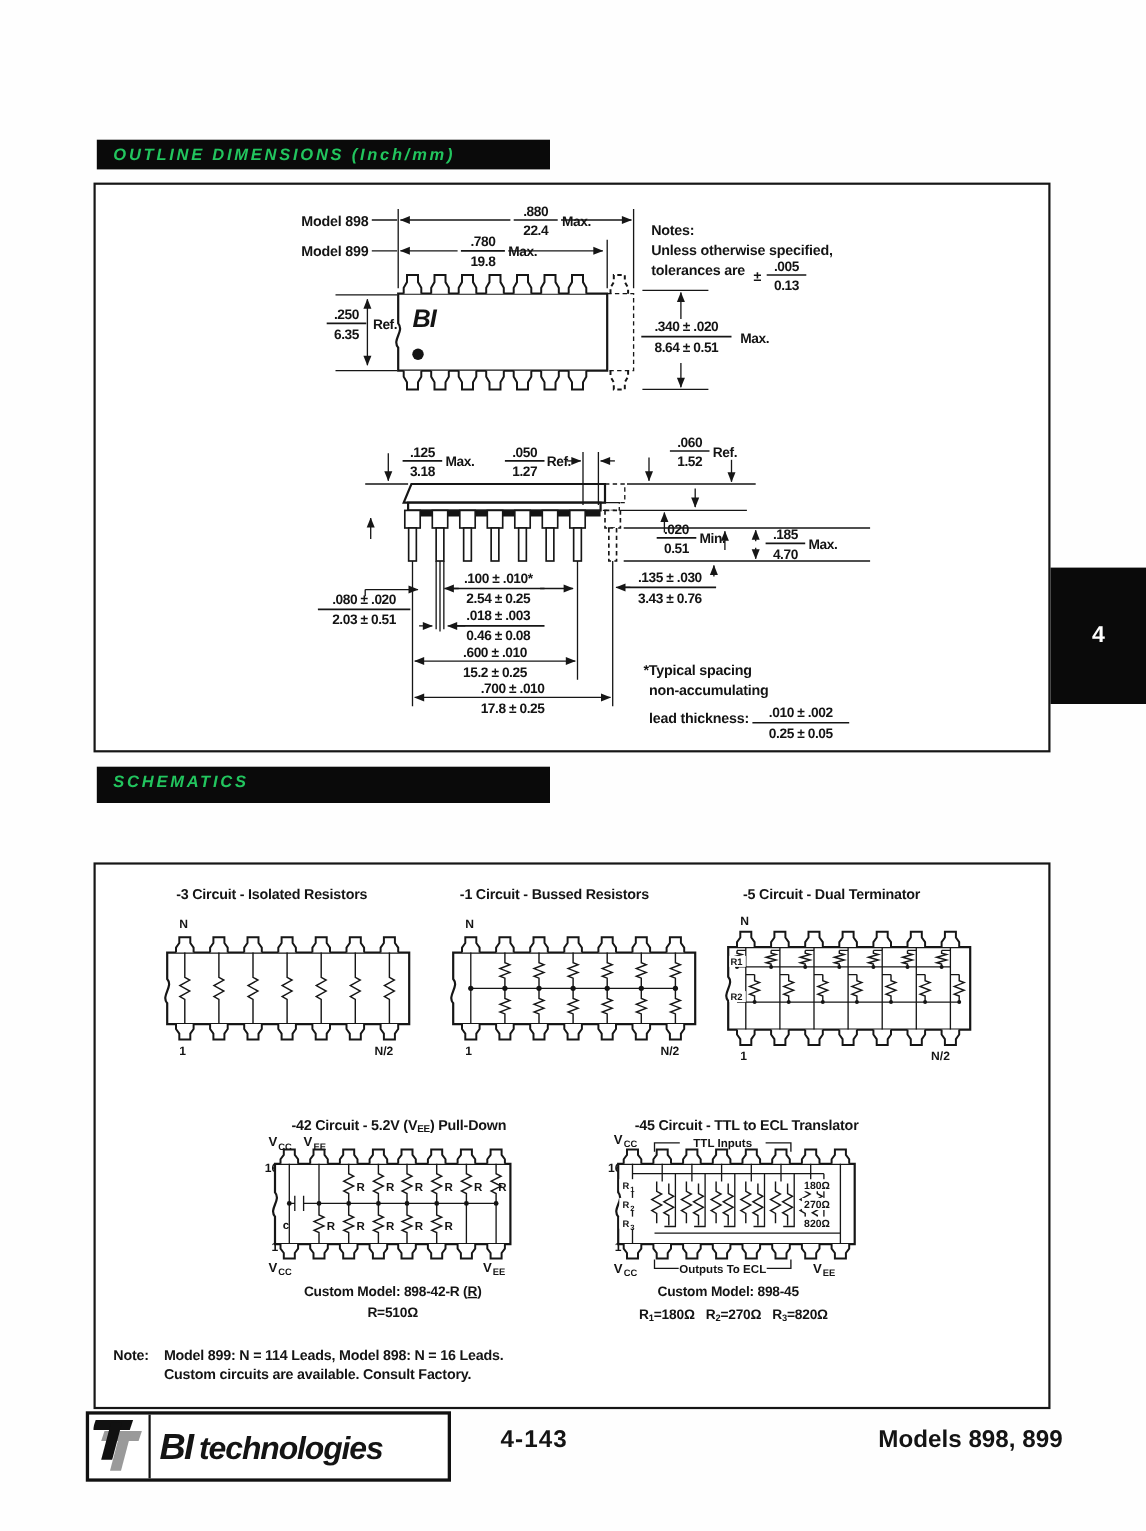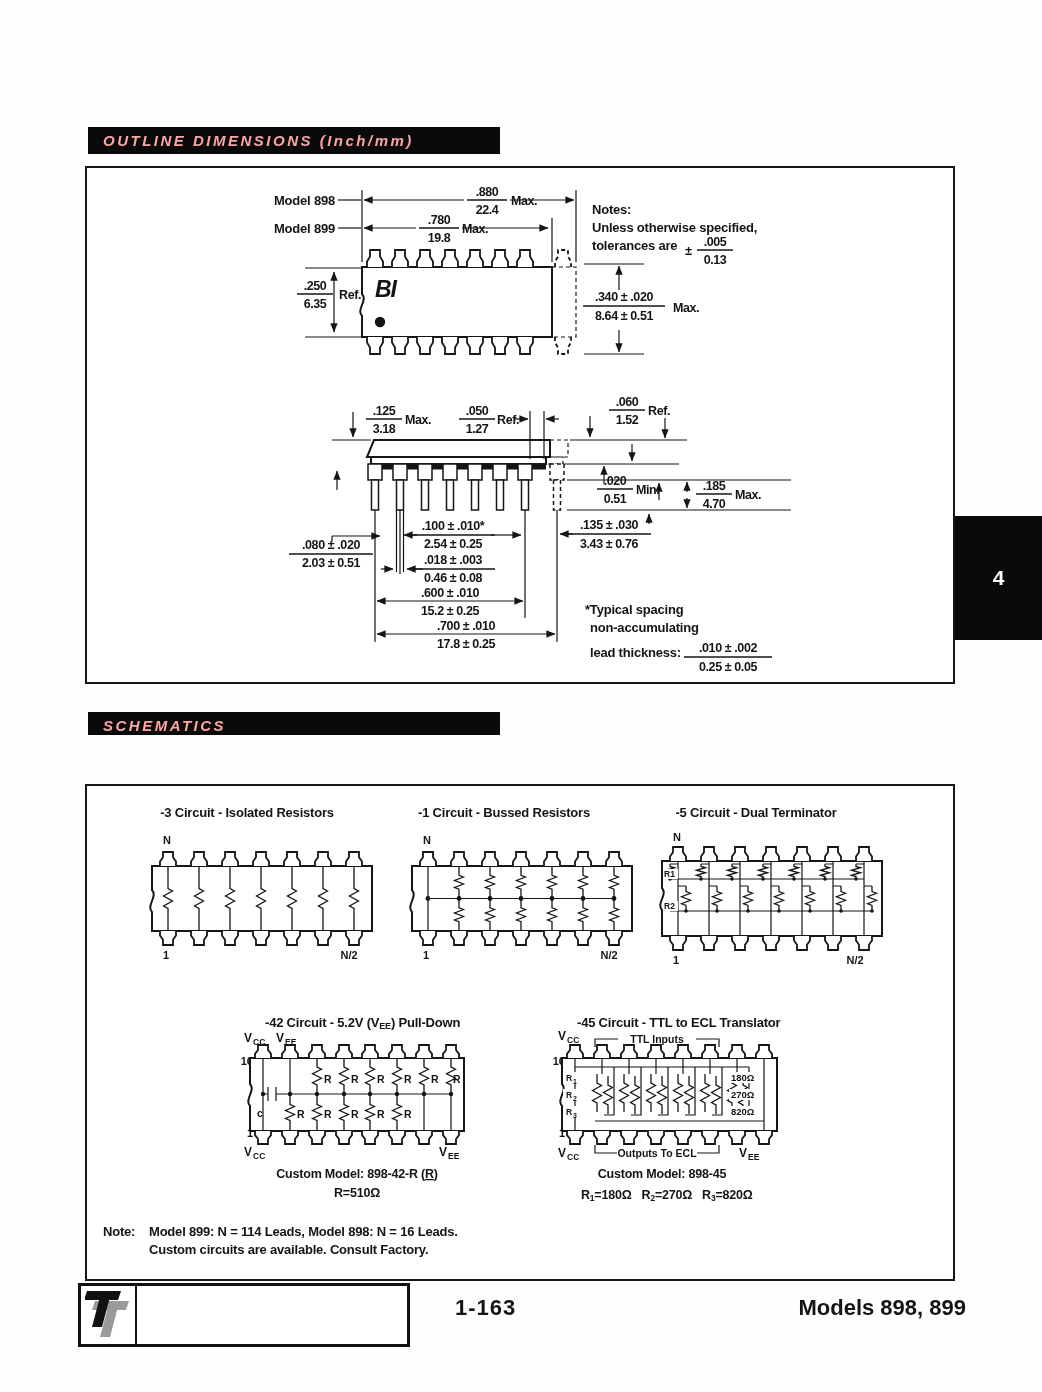--- a/index.html
+++ b/index.html
@@ -1,18 +1,18 @@
 <!DOCTYPE html>
 <html><head>
 <meta charset="utf-8">
 <style>
   html,body{margin:0;padding:0;background:#d8d8d4;}
   .page{position:relative;width:1042px;height:1392px;background:#fefefe;
         font-family:"Liberation Sans",sans-serif;color:#141414;overflow:hidden;}
-  .secbar{position:absolute;background:#0a0a0a;color:#fca5a5;font-weight:bold;font-style:italic;
+  .secbar{position:absolute;background:#0a0a0a;color:#22c55e;font-weight:bold;font-style:italic;
           font-size:15px;letter-spacing:2.5px;line-height:27px;padding-left:15px;box-sizing:border-box;}
   .figbox{position:absolute;border:2px solid #161616;background:#fff;}
   .tab4{position:absolute;left:955px;top:516px;width:87px;height:124px;background:#0a0a0a;
         color:#fff;display:flex;align-items:center;justify-content:center;
         font-weight:bold;font-size:21px;}
   svg text{font-family:"Liberation Sans",sans-serif;fill:#141414;}
   .t{font-size:13px;font-weight:bold;letter-spacing:-0.2px;}
   .dim{font-size:12.5px;font-weight:bold;letter-spacing:-0.4px;}
   .sm{font-size:11px;font-weight:bold;}
   .rs{font-size:10.5px;font-weight:bold;}
@@ -233,21 +233,21 @@
         <text class="dim mid" x="641" y="484">.010 ± .002</text>
         <text class="dim mid" x="641" y="503">0.25 ± 0.05</text>
       </g>
     </svg>
   </div>
 
   <div class="tab4">
     <span>4</span>
   </div>
 
-  <div class="secbar" style="left:88px;top:712px;width:412px;height:23px;">SCHEMATICS</div>
+  <div class="secbar" style="left:88px;top:697px;width:412px;height:33px;">SCHEMATICS</div>
 
   <div class="figbox" style="left:85px;top:784px;width:866px;height:493px;">
     <svg width="862" height="489" viewBox="0 0 862 489">
 
       <g>
         <text class="t mid" x="160" y="31">-3 Circuit - Isolated Resistors</text>
         <path class="body" d="M285,80 L65,80 L65,104 C71,111 59,119 65,126 L65,145 L285,145 Z"></path>
         <g class="pin">
             <path d="M73,80 L73,75.52 L76,71.32 L76,66 L86,66 L86,71.32 L89,75.52 L89,80"></path>
             <path d="M104,80 L104,75.52 L107,71.32 L107,66 L117,66 L117,71.32 L120,75.52 L120,80"></path>
@@ -553,17 +553,20 @@
         <g fill="#9a9a9a">
             <polygon points="10,12 44,12 41,21 7,21"></polygon>
             <polygon points="24,14 34,14 25,48 15,48"></polygon>
           </g>
         <g fill="#111">
             <polygon points="2,2 36,2 33,11 -1,11"></polygon>
             <polygon points="16,4 26,4 17,38 7,38"></polygon>
           </g>
       </svg>
     </div>
+    <div class="fbrand">
+      <span class="b1">BI</span><span class="b2">technologies</span>
+    </div>
   </div>
-  <div class="pageno">1-163</div>
+  <div class="pageno">4-143</div>
   <div class="models">Models 898, 899</div>
 
 </div>
 
 </body></html>

